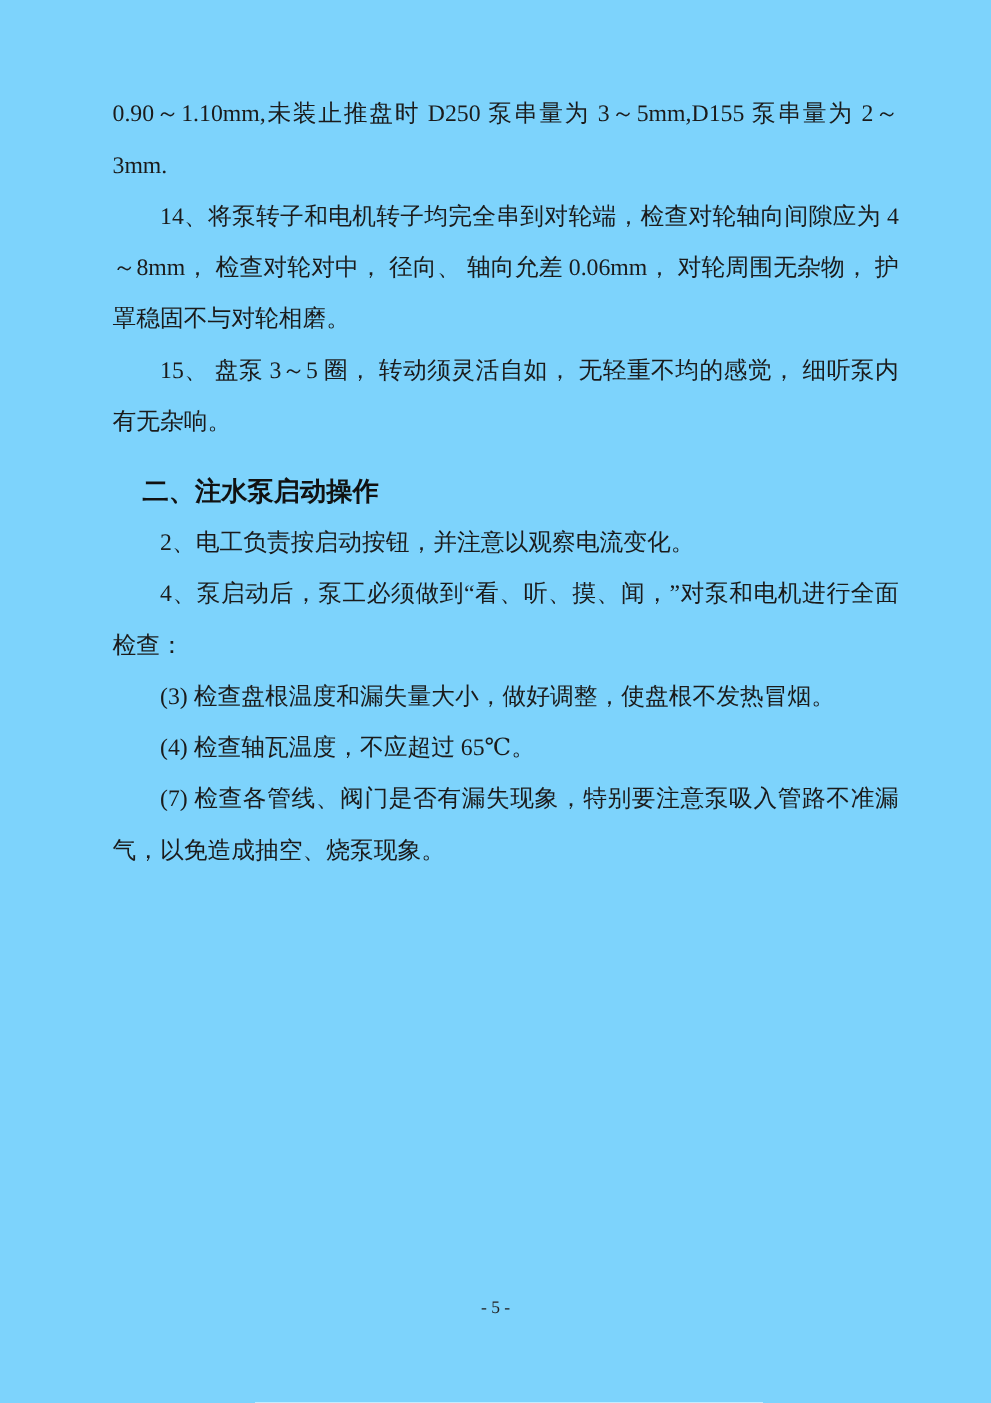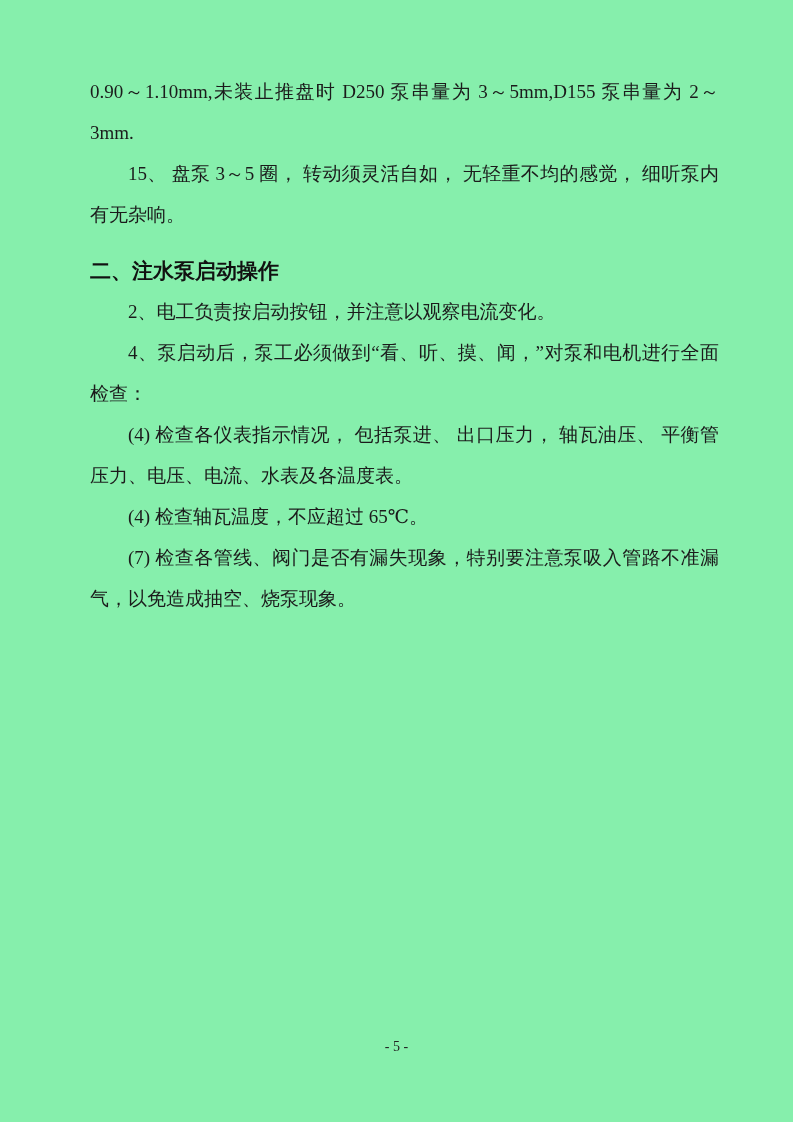--- a/index.html
+++ b/index.html
@@ -4,21 +4,21 @@
 <style>
   html, body {
     margin: 0;
     padding: 0;
     background: #ffffff;
   }
   .page {
     position: relative;
     width: 793px;
     height: 1122px;
-    background: #86efac;
+    background: #7dd3fc;
     overflow: hidden;
     margin: 0 auto;
   }
   .content {
     position: absolute;
     left: 90px;
     top: 71px;
     width: 629px;
     font-family: "Liberation Serif", "DejaVu Serif", serif;
     font-size: 19px;
@@ -37,40 +37,42 @@
     text-indent: 0;
   }
   p.heading {
     font-family: "Liberation Sans", "DejaVu Sans", sans-serif;
     font-weight: bold;
     font-size: 21px;
     text-indent: 0;
     margin-top: 15px !important;
     color: #111111;
     text-align: left;
+    margin-left: 24px;
   }
   .footer {
     position: absolute;
     left: 0;
     right: 0;
     top: 1039px;
     text-align: center;
     font-family: "Liberation Serif", "DejaVu Serif", serif;
     font-size: 14px;
     color: #222222;
   }
 </style>
 </head>
 <body>
 
 <div class="page">
   <div class="content" id="doc-body">
       <p class="continuation">0.90～1.10mm,未装止推盘时 D250 泵串量为 3～5mm,D155 泵串量为 2～3mm.</p>
+      <p class="body">14、将泵转子和电机转子均完全串到对轮端，检查对轮轴向间隙应为 4～8mm， 检查对轮对中， 径向、 轴向允差 0.06mm， 对轮周围无杂物， 护罩稳固不与对轮相磨。</p>
       <p class="body">15、 盘泵 3～5 圈， 转动须灵活自如， 无轻重不均的感觉， 细听泵内有无杂响。</p>
       <p class="heading">二、注水泵启动操作</p>
       <p class="body">2、电工负责按启动按钮，并注意以观察电流变化。</p>
       <p class="body">4、泵启动后，泵工必须做到“看、听、摸、闻，”对泵和电机进行全面检查：</p>
-      <p class="sub">(4) 检查各仪表指示情况， 包括泵进、 出口压力， 轴瓦油压、 平衡管压力、电压、电流、水表及各温度表。</p>
+      <p class="sub">(3) 检查盘根温度和漏失量大小，做好调整，使盘根不发热冒烟。</p>
       <p class="sub">(4) 检查轴瓦温度，不应超过 65℃。</p>
       <p class="sub">(7) 检查各管线、阀门是否有漏失现象，特别要注意泵吸入管路不准漏气，以免造成抽空、烧泵现象。</p>
     </div>
   <div class="footer">- 5 -</div>
 </div>
 
 </body></html>

